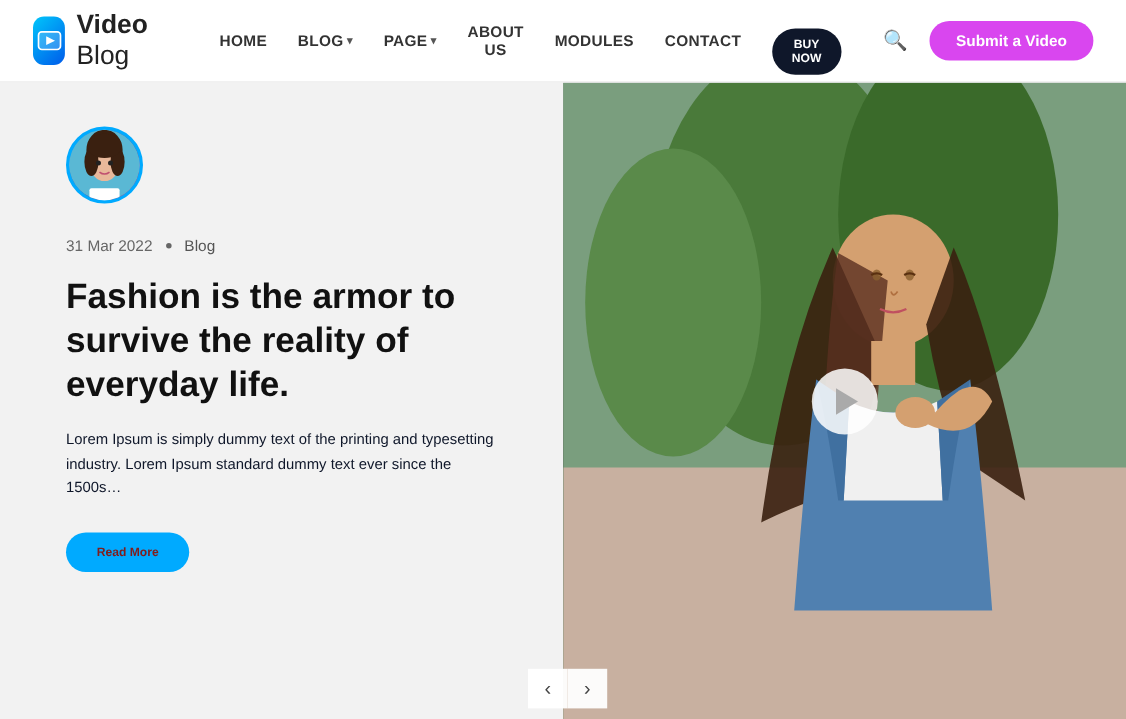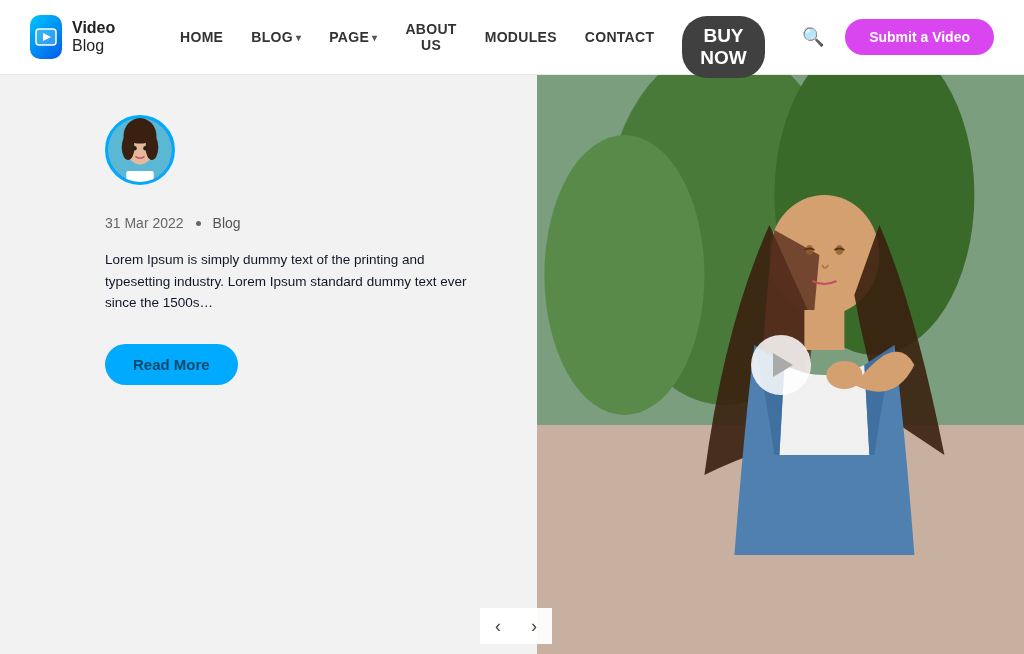--- a/index.html
+++ b/index.html
@@ -29,21 +29,21 @@
       border-radius: 10px;
       display: flex;
       align-items: center;
       justify-content: center;
     }
     .logo-icon svg {
       width: 24px;
       height: 24px;
     }
     .logo-text {
-      font-size: 16px;
+      font-size: 24px;
       font-weight: 400;
       color: #222;
     }
     .logo-text strong {
       font-weight: 700;
     }
     .nav-links {
       display: flex;
       align-items: center;
       gap: 28px;
@@ -59,25 +59,25 @@
       display: flex;
       align-items: center;
       gap: 3px;
       text-align: center;
     }
     .nav-dropdown-arrow {
       font-size: 10px;
       color: #555;
     }
     .nav-buy-now {
-      background: #404040;
+      background: #0f172a;
       color: #fff;
       padding: 9px 18px;
       border-radius: 25px;
-      font-size: 19px;
+      font-size: 11px;
       font-weight: 700;
       cursor: pointer;
       border: none;
       text-transform: uppercase;
       margin-top: 20px;
     }
     .nav-search-icon {
       font-size: 18px;
       color: #555;
       cursor: pointer;
@@ -106,21 +106,20 @@
 
     
     .left-panel {
       width: 512px;
       background: #f2f2f2;
       padding: 40px 50px 40px 60px;
       display: flex;
       flex-direction: column;
       justify-content: flex-start;
       position: relative;
-      margin-left: 45px;
     }
     .avatar {
       width: 70px;
       height: 70px;
       border-radius: 50%;
       border: 3px solid #00aaff;
       overflow: hidden;
       margin-bottom: 30px;
       background: linear-gradient(135deg, #5bc8e8 0%, #3a7bbd 50%, #c06090 100%);
       display: flex;
@@ -157,24 +156,24 @@
       margin-bottom: 20px;
     }
     .post-excerpt {
       font-size: 13.5px;
       color: #0f172a;
       line-height: 1.6;
       margin-bottom: 30px;
     }
     .read-more-btn {
       background: #00aaff;
-      color: #0c4a6e;
+      color: #7f1d1d;
       padding: 12px 28px;
       border-radius: 25px;
-      font-size: 15px;
+      font-size: 11px;
       font-weight: 600;
       cursor: pointer;
       border: none;
       display: inline-block;
       width: fit-content;
     }
 
     
     .right-panel {
       width: 512px;
@@ -311,20 +310,21 @@
         <rect x="20" y="58" width="30" height="15" fill="#fff" rx="2"></rect>
       </svg>
     </div>
 
     <div class="post-meta">
       <span>31 Mar 2022</span>
       <div class="post-meta-dot"></div>
       <span class="post-meta-category">Blog</span>
     </div>
 
+    <h1 class="post-title">Fashion is the armor to survive the reality of everyday life.</h1>
     <p class="post-excerpt">Lorem Ipsum is simply dummy text of the printing and typesetting industry. Lorem Ipsum standard dummy text ever since the 1500s…</p>
 
     <button class="read-more-btn">Read More</button>
   </div>
 
   <div class="right-panel">
     <div class="hero-image">
 
       <svg width="100%" height="100%" viewBox="0 0 512 579" style="position:absolute;inset:0;" preserveAspectRatio="xMidYMid slice">
 

